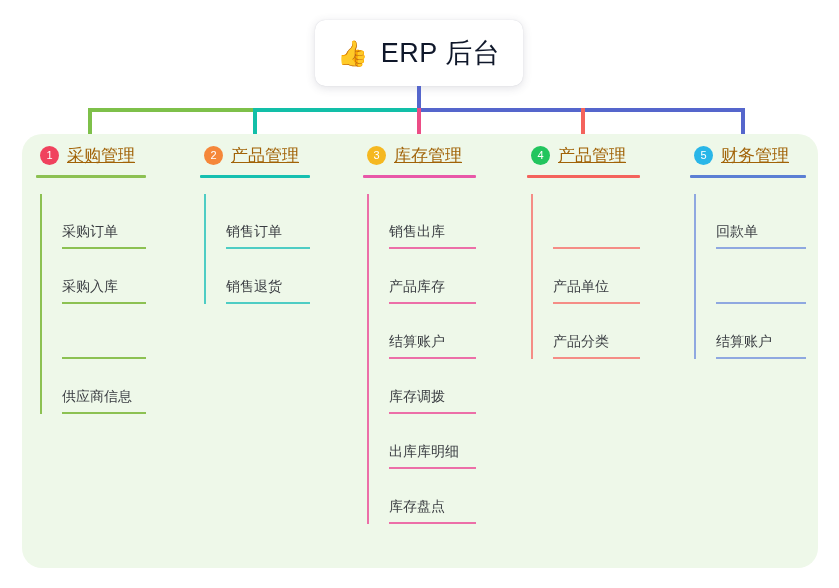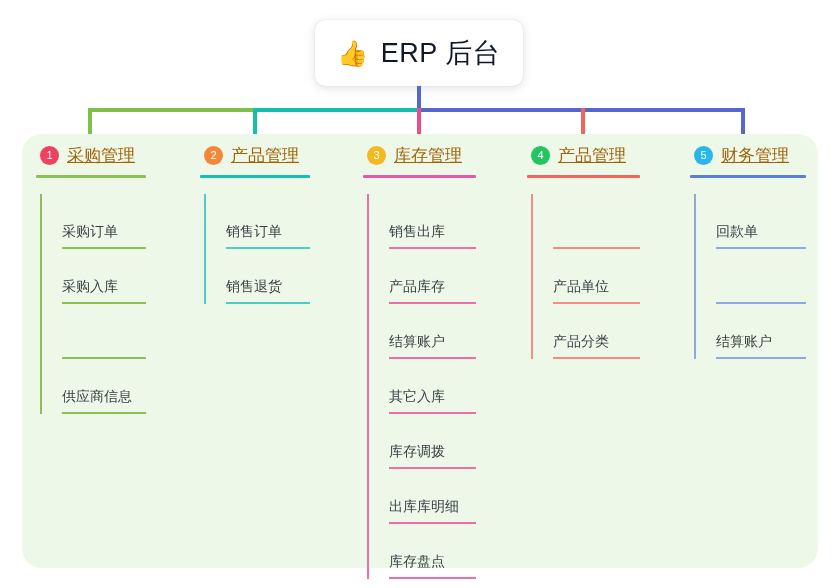--- a/index.html
+++ b/index.html
@@ -247,24 +247,20 @@
         </div>
         <div class="leaf">
           <div class="leaf-label">产品库存</div>
           <div class="leaf-rule" style="background: rgb(236, 111, 168);"></div>
         </div>
         <div class="leaf">
           <div class="leaf-label">结算账户</div>
           <div class="leaf-rule" style="background: rgb(236, 111, 168);"></div>
         </div>
         <div class="leaf">
-          <div class="leaf-label">其它入库</div>
-          <div class="leaf-rule" style="background: rgb(236, 111, 168);"></div>
-        </div>
-        <div class="leaf">
           <div class="leaf-label">库存调拨</div>
           <div class="leaf-rule" style="background: rgb(236, 111, 168);"></div>
         </div>
         <div class="leaf">
           <div class="leaf-label">出库库明细</div>
           <div class="leaf-rule" style="background: rgb(236, 111, 168);"></div>
         </div>
         <div class="leaf">
           <div class="leaf-label">库存盘点</div>
           <div class="leaf-rule" style="background: rgb(236, 111, 168);"></div>

